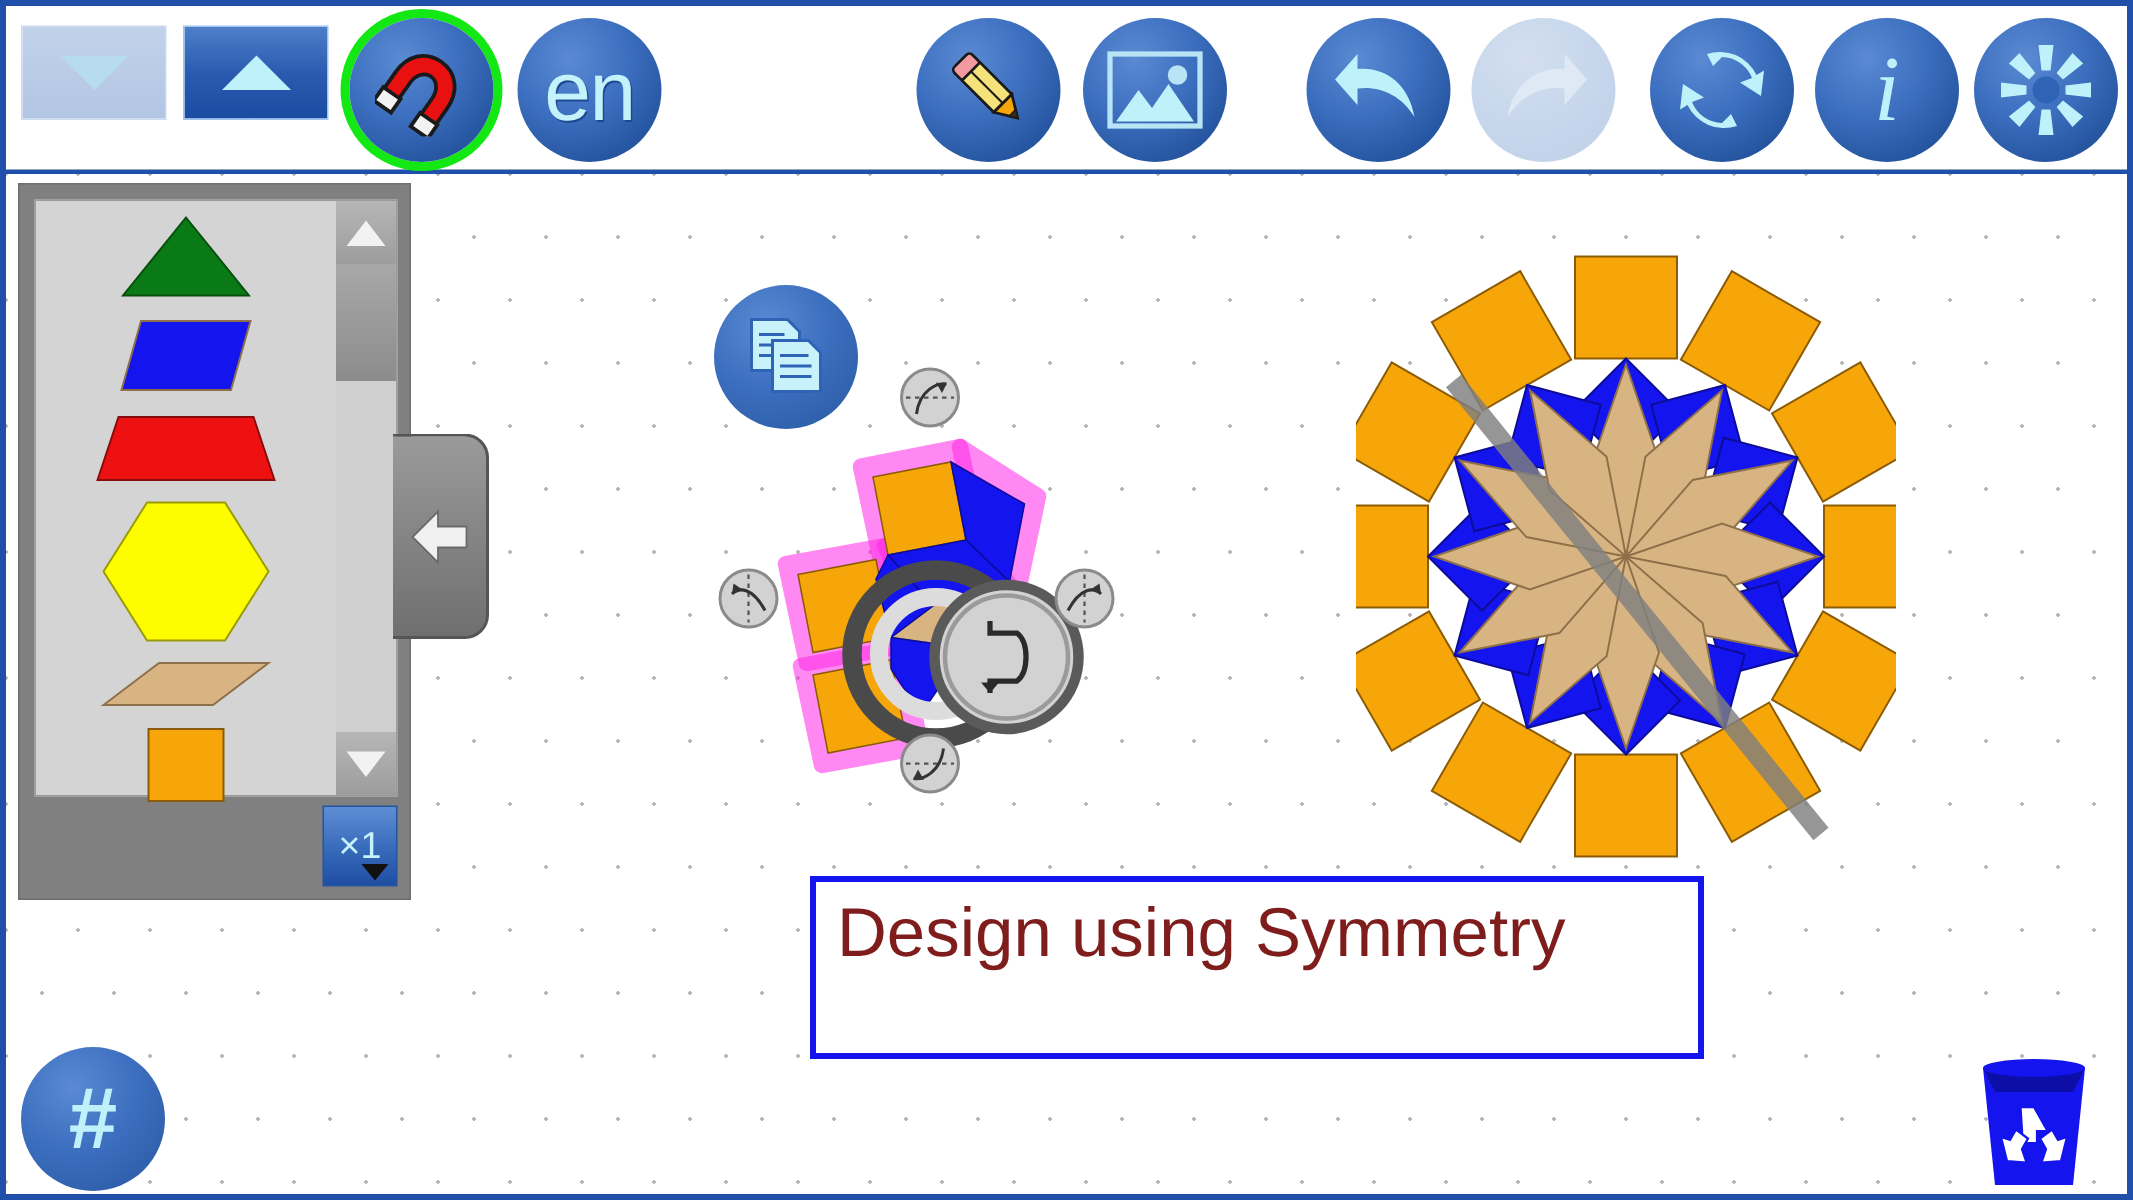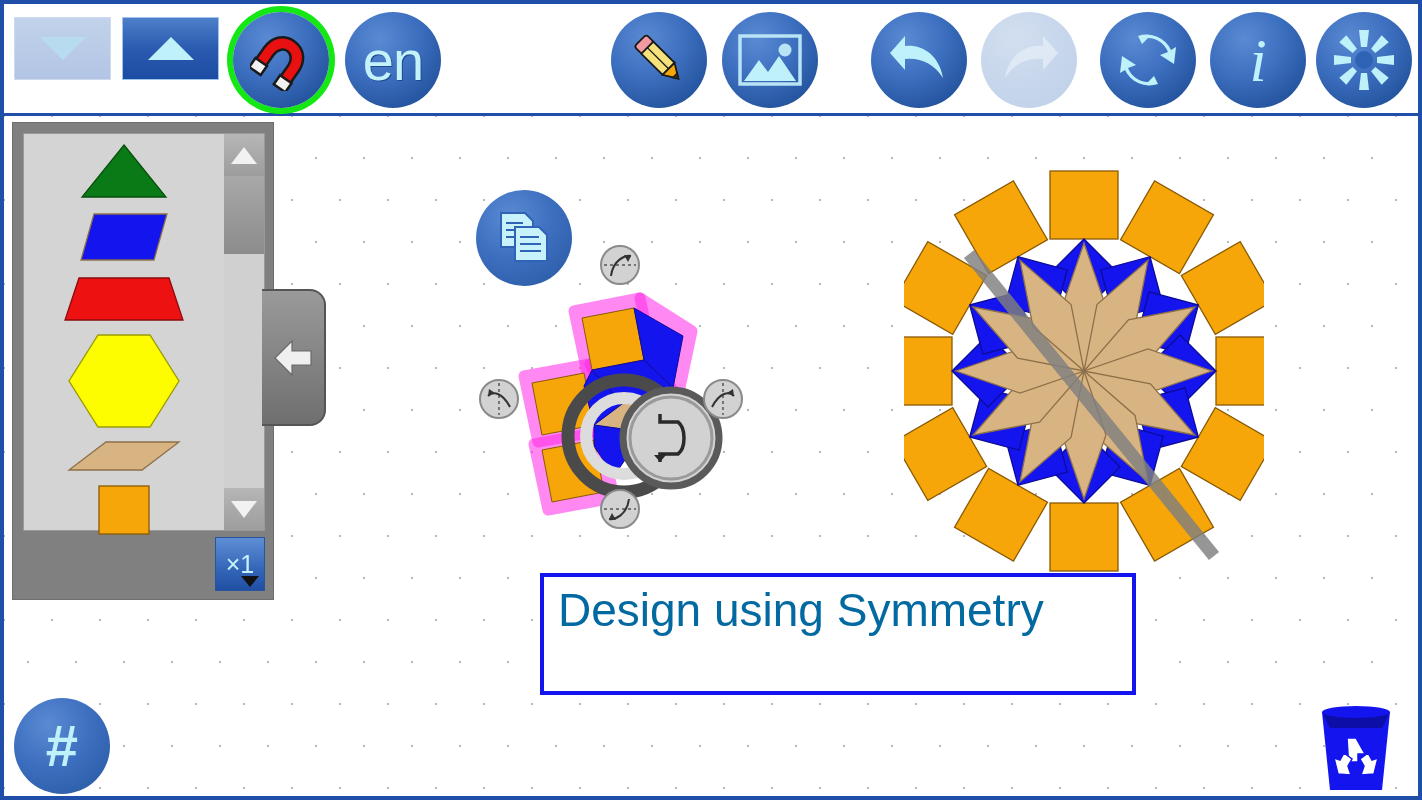--- a/index.html
+++ b/index.html
@@ -68,23 +68,23 @@
   #canvas{position:absolute;left:0;top:112px;width:1414px;height:684px;overflow:hidden;
           background-color:#ffffff;
           background-image:radial-gradient(circle,#b8b8b8 1.3px,transparent 1.4px),
                            radial-gradient(circle,#b8b8b8 1.3px,transparent 1.4px);
           background-size:48px 84px,48px 84px;
           background-position:0px 0px,24px 42px;}
 
   .float{position:absolute;}
 
   
-  #textbox{position:absolute;left:536px;top:457px;width:596px;height:122px;
+  #textbox{position:absolute;left:536px;top:468px;width:596px;height:122px;
            border:4px solid #1414ee;background:#ffffff;box-sizing:border-box;
-           padding:4px 14px;color:#0369a1;font-size:46px;line-height:58px;}
+           padding:4px 14px;color:#7f1d1d;font-size:46px;line-height:58px;}
 
   
   #hashbtn{position:absolute;left:10px;top:582px;width:96px;height:96px;border-radius:50%;
            background:radial-gradient(circle at 36% 28%,#5a8ad2 0%,#3d6fc0 45%,#27579f 100%);
            display:flex;align-items:center;justify-content:center;}
   #binbtn{position:absolute;right:14px;bottom:6px;width:96px;height:92px;}
 
   .rot-handle{position:absolute;}
 </style>
 </head>

